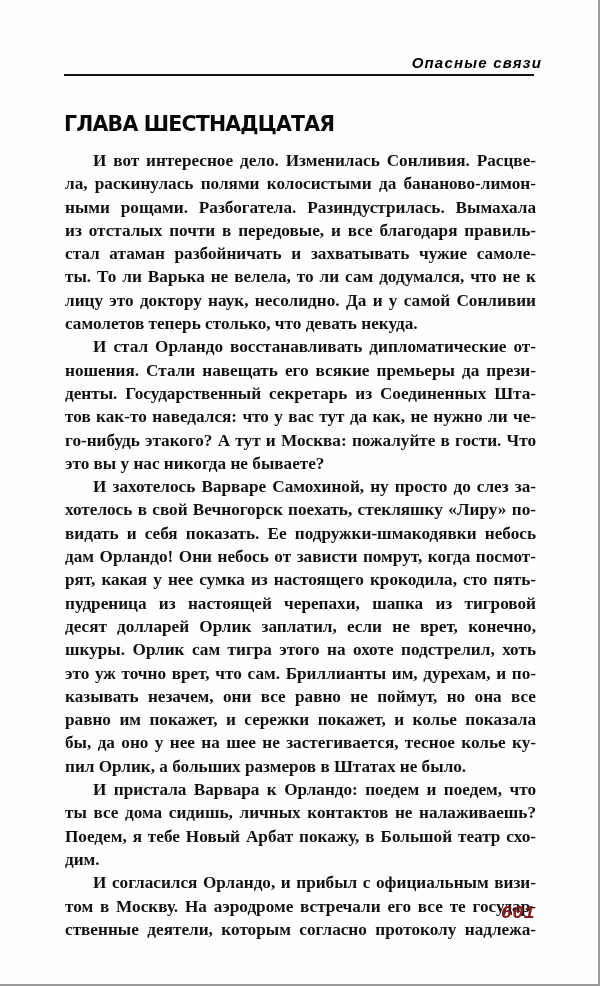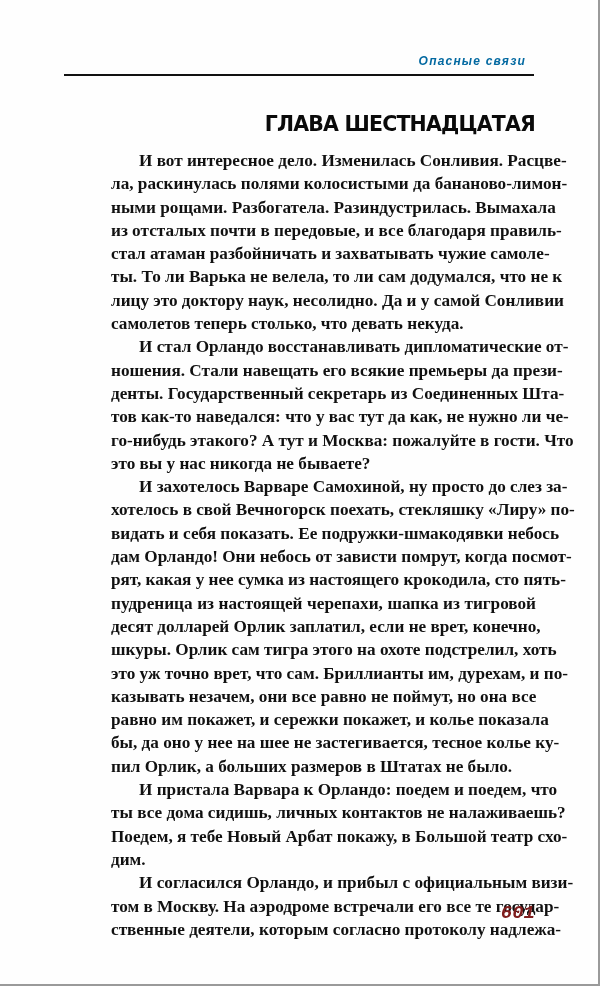--- a/index.html
+++ b/index.html
@@ -18,45 +18,45 @@
       left: 0;
       top: 0;
       width: 598px;
       height: 984px;
       background: #fefefe;
       border-right: 2px solid #9a9a9a;
       border-bottom: 2px solid #9a9a9a;
     }
     .running-header {
       position: absolute;
-      left: 56px;
+      left: 72px;
       top: 54px;
       width: 470px;
       text-align: right;
       font-family: "Liberation Sans", sans-serif;
       font-style: italic;
       font-weight: bold;
-      font-size: 12px;
+      font-size: 15px;
       letter-spacing: 1.2px;
-      color: #0369a1;
+      color: #000000;
     }
     .header-rule {
       position: absolute;
       left: 64px;
       top: 74px;
       width: 470px;
       height: 2px;
       background: #111;
     }
     .chapter-title {
       position: absolute;
       left: 64px;
       top: 112px;
       width: 471px;
-      text-align: right;
+      text-align: left;
       font-family: "DejaVu Sans", sans-serif;
       font-weight: bold;
       font-size: 20.5px;
       letter-spacing: -0.8px;
       color: #0a0a0a;
       transform: scaleY(1.02);
     }
     .body-text {
       position: absolute;
       left: 65px;
@@ -67,21 +67,20 @@
       font-size: 17.2px;
       line-height: 23.3px;
       color: #111;
     }
     .body-text .line {
       display: block;
       white-space: nowrap;
       text-align: justify;
       text-align-last: justify;
       height: 23.3px;
-      margin-left: 46px;
     }
     .body-text .line.last {
       text-align-last: left;
     }
     .body-text .line.indent {
       padding-left: 28px;
     }
     .page-number {
       position: absolute;
       left: 470px;

